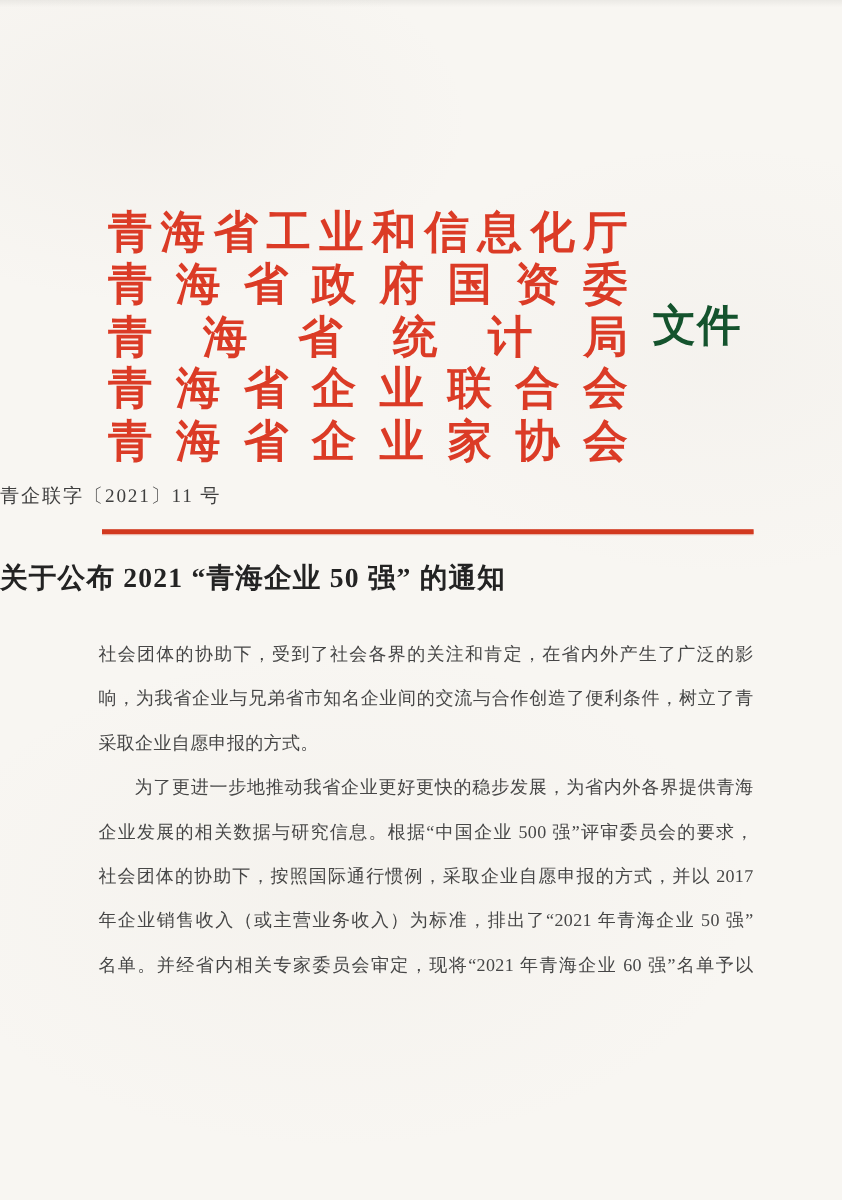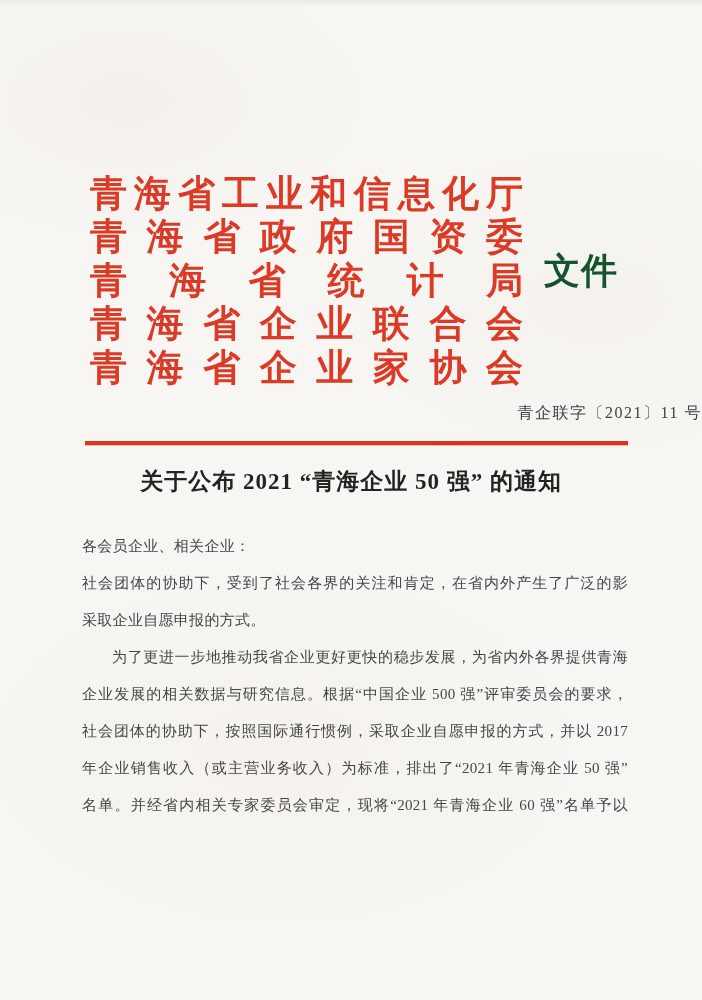--- a/index.html
+++ b/index.html
@@ -50,42 +50,41 @@
     color: #14532d;
     letter-spacing: 1px;
     white-space: nowrap;
   }
 
   .doc-number {
     position: absolute;
     left: 0;
     top: 403px;
     width: 100%;
-    text-align: right;
+    text-align: left;
     font-size: 16px;
     letter-spacing: 1.5px;
     color: #3f3f3f;
   }
 
   .red-divider {
     position: absolute;
     left: 85px;
     top: 441px;
     width: 543px;
     height: 4px;
     background: #d2391f;
     box-shadow: 0 1px 0 rgba(210,57,31,0.35);
   }
 
   .notice-title {
     position: absolute;
     left: 0;
     top: 466px;
     width: 100%;
-    text-align: center;
     font-size: 23px;
     font-weight: bold;
     letter-spacing: 1px;
     color: #232323;
   }
 
   .body-block {
     position: absolute;
     left: 82px;
     top: 528px;
@@ -168,22 +167,22 @@
 
   <div class="wenjian">文件</div>
 
   <div class="doc-number">青企联字〔2021〕11 号</div>
 
   <div class="red-divider"></div>
 
   <div class="notice-title">关于公布 2021 “青海企业 50 强” 的通知</div>
 
   <div class="body-block">
-    <div class="body-line flush">各会员企业、相关企业：</div>
     <div class="body-line">社会团体的协助下，受到了社会各界的关注和肯定，在省内外产生了广泛的影</div>
+    <div class="body-line">响，为我省企业与兄弟省市知名企业间的交流与合作创造了便利条件，树立了青</div>
     <div class="body-line flush">采取企业自愿申报的方式。</div>
     <div class="body-line indent">为了更进一步地推动我省企业更好更快的稳步发展，为省内外各界提供青海</div>
     <div class="body-line">企业发展的相关数据与研究信息。根据“中国企业 500 强”评审委员会的要求，</div>
     <div class="body-line">社会团体的协助下，按照国际通行惯例，采取企业自愿申报的方式，并以 2017</div>
     <div class="body-line">年企业销售收入（或主营业务收入）为标准，排出了“2021 年青海企业 50 强”</div>
     <div class="body-line">名单。并经省内相关专家委员会审定，现将“2021 年青海企业 60 强”名单予以</div>
   </div>
 
 </div>
 

